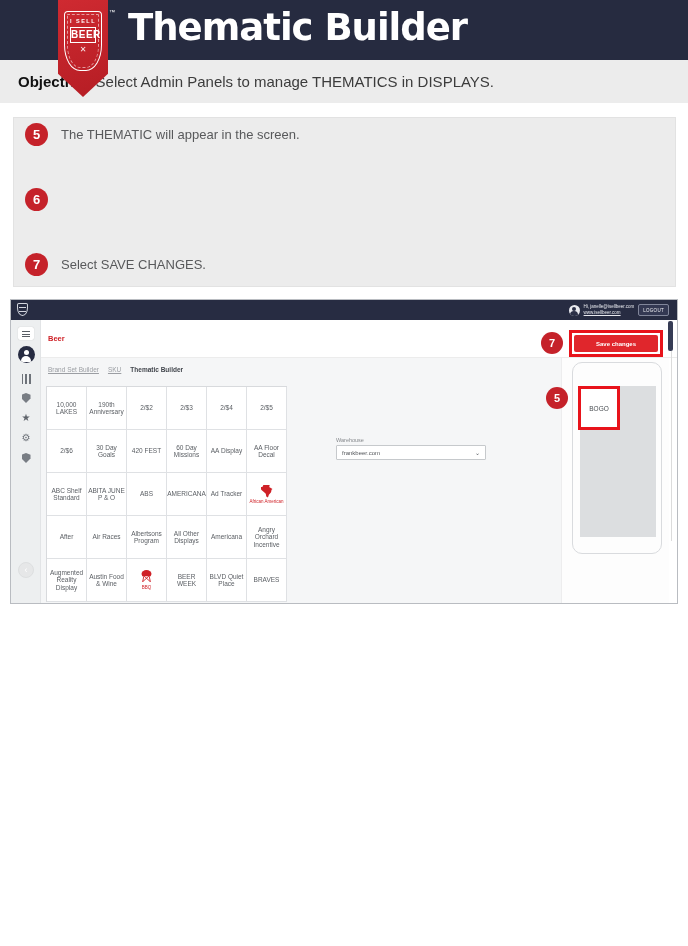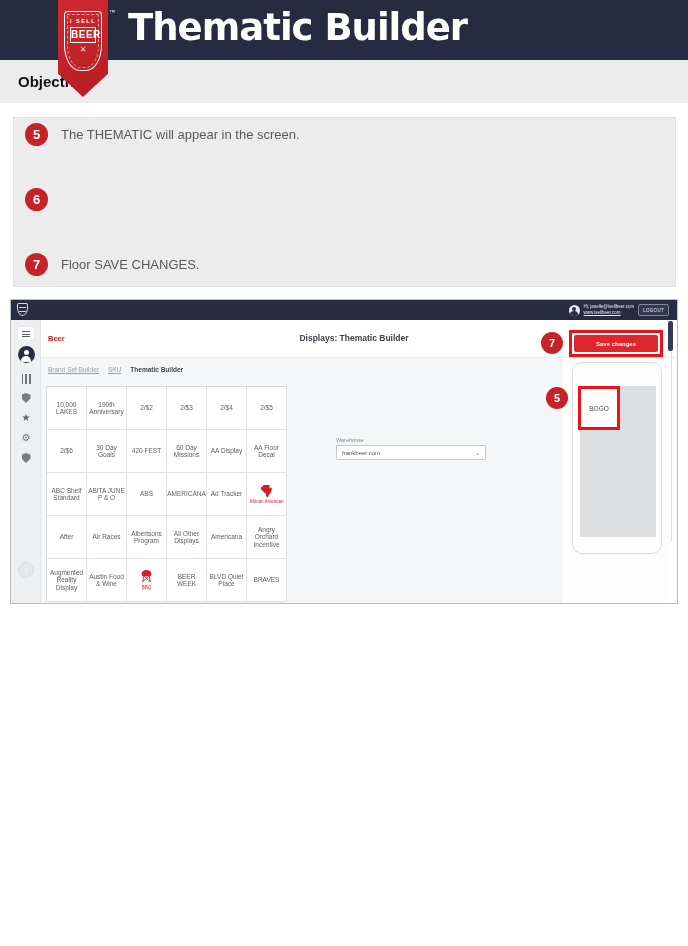--- a/index.html
+++ b/index.html
@@ -146,33 +146,34 @@
     <div class="shield">
       <div class="shield-top">I SELL</div>
       <div class="shield-beer">BEER</div>
       <div class="shield-x">✕</div>
     </div>
   </div>
   <div class="tm">™</div>
 
   <div class="objective">
     <b>Objective:</b>
+    <span>Select Admin Panels to manage THEMATICS in DISPLAYS.</span>
   </div>
 
   <div class="steps-panel" id="steps-container">
       <div class="step">
         <span class="step-badge">5</span>
         <span class="step-text">The THEMATIC will appear in the screen.</span>
       </div>
       <div class="step">
         <span class="step-badge">6</span>
       </div>
       <div class="step">
         <span class="step-badge">7</span>
-        <span class="step-text">Floor SAVE CHANGES.</span>
+        <span class="step-text">Select SAVE CHANGES.</span>
       </div>
     </div>
 
   <div class="shot">
 
     <div class="app-topbar">
       <div class="mini-shield"></div>
       <div class="topbar-right">
         <div class="avatar"></div>
         <div class="user-info">
@@ -202,21 +203,20 @@
           <div class="shield-shape"></div>
         </div>
         <div class="si si-back">
           <div class="back-circle">‹</div>
         </div>
       </div>
 
     <div class="app-header-row">
       <div class="app-brand">Beer</div>
     </div>
-    <div class="app-title">Displays: Thematic Builder</div>
 
     <div class="tab-strip">
       <div class="tabs" id="tabs-row">
           <span class="tab">Brand Set Builder</span>
           <span class="tab">SKU</span>
           <span class="tab active">Thematic Builder</span>
         </div>
       <div class="wh-label">Warehouse</div>
       <div class="wh-select">
         <span>frankbeer.com</span>

